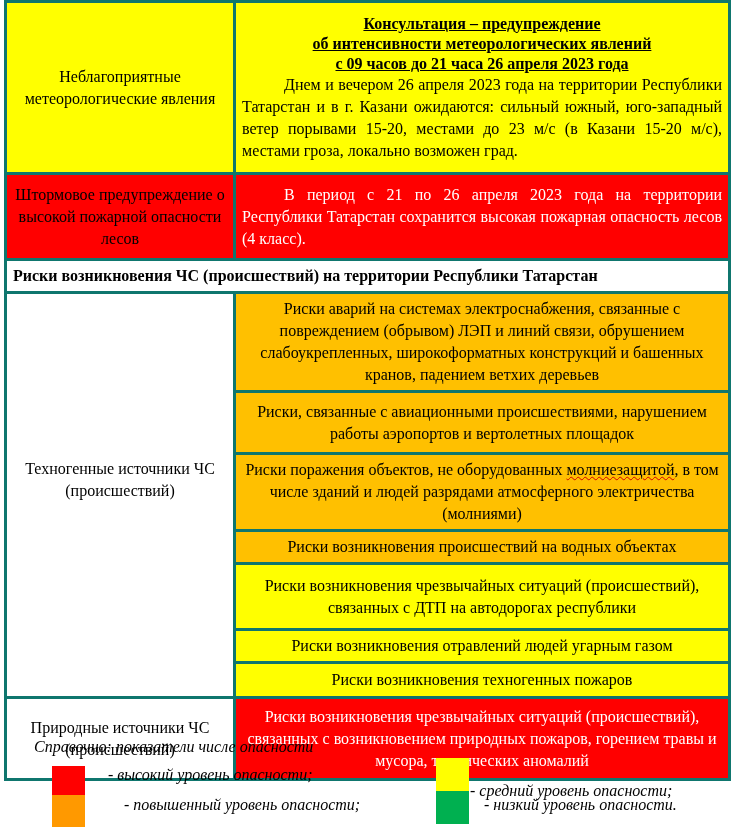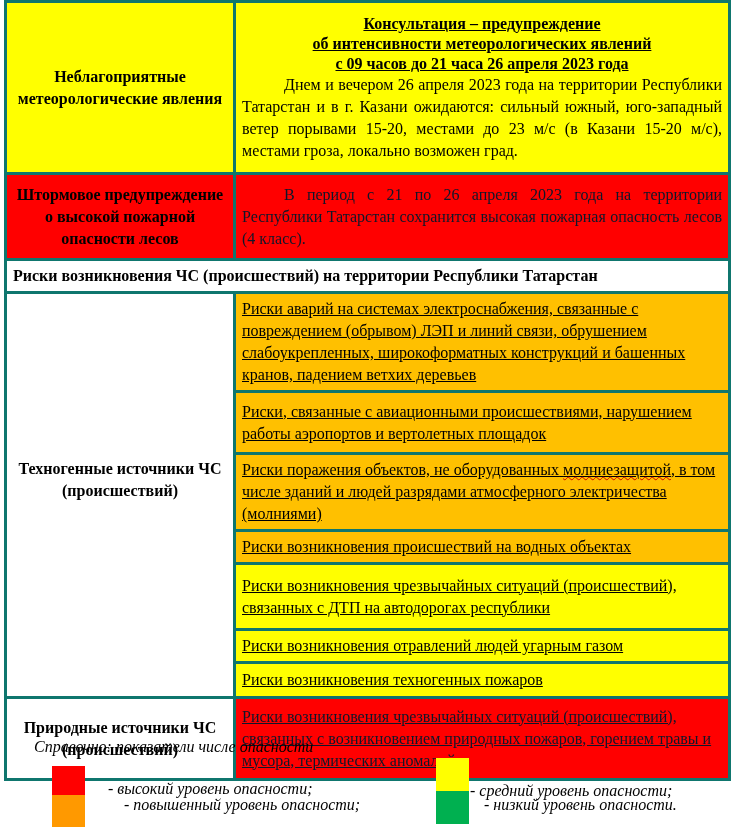--- a/index.html
+++ b/index.html
@@ -1,28 +1,28 @@
 <!DOCTYPE html>
 <html><head>
 <meta charset="utf-8">
 <style>
   html, body { margin: 0; padding: 0; background: #ffffff; }
   body { width: 737px; height: 827px; position: relative; overflow: hidden;
          font-family: "Liberation Serif", serif; color: #000; }
   .tbl { position: absolute; left: 4px; top: 0; width: 727px; border-collapse: collapse; table-layout: fixed; }
   .tbl td { border: 3px solid #0f766e; padding: 4px 6px; vertical-align: middle; font-size: 16px; line-height: 22px; }
-  .c1 { width: 214px; text-align: center; font-weight: bold; margin-left: 16px; }
+  .c1 { width: 214px; text-align: center; font-weight: normal; margin-left: 16px; }
   .yellow { background: #ffff00; }
   .red { background: #ff0000; }
   .orange { background: #ffc000; }
   .white { background: #ffffff; }
   .head-title { text-align: center; font-weight: bold; text-decoration: underline; line-height: 20px; }
   .just { text-align: justify; text-indent: 42px; }
-  .red-text { color: #0f172a; }
-  .center { text-align: left; text-decoration: underline; }
+  .red-text { color: #ffffff; }
+  .center { text-align: center; }
   .section { text-align: left; font-weight: bold; font-size: 16px; }
   .spell { text-decoration: underline wavy #d00000; text-decoration-thickness: 1px; }
   .legend { position: absolute; left: 0; top: 736px; width: 737px; font-style: italic; font-size: 16px; }
   .legend .title { position: absolute; left: 34px; top: 2px; }
   .sw { position: absolute; width: 33px; height: 33px; }
   .lbl { position: absolute; white-space: nowrap; }
 </style>
 </head>
 <body>
 
@@ -71,20 +71,20 @@
   <tr style="height:82px;">
     <td class="c1 white">Природные источники ЧС (происшествий)</td>
     <td class="red center red-text">Риски возникновения чрезвычайных ситуаций (происшествий), связанных с возникновением природных пожаров, горением травы и мусора, термических аномалий</td>
   </tr>
 </tbody>
   </table>
 
 <div class="legend">
   <div class="title">Справочно: показатели числе опасности</div>
   <div class="sw" style="left:52px;top:30px;background:#ff0000;"></div>
-  <div class="lbl" style="left:108px;top:44px;">- высокий уровень опасности;</div>
+  <div class="lbl" style="left:108px;top:30px;">- высокий уровень опасности;</div>
   <div class="sw" style="left:52px;top:59px;background:#ff9900;"></div>
   <div class="lbl" style="left:124px;top:60px;">- повышенный уровень опасности;</div>
   <div class="sw" style="left:436px;top:22px;background:#ffff00;"></div>
   <div class="lbl" style="left:470px;top:30px;margin-top:16px;">- средний уровень опасности;</div>
   <div class="sw" style="left:436px;top:55px;background:#00b050;"></div>
   <div class="lbl" style="left:484px;top:60px;">- низкий уровень опасности.</div>
 </div>
 
 </body></html>

